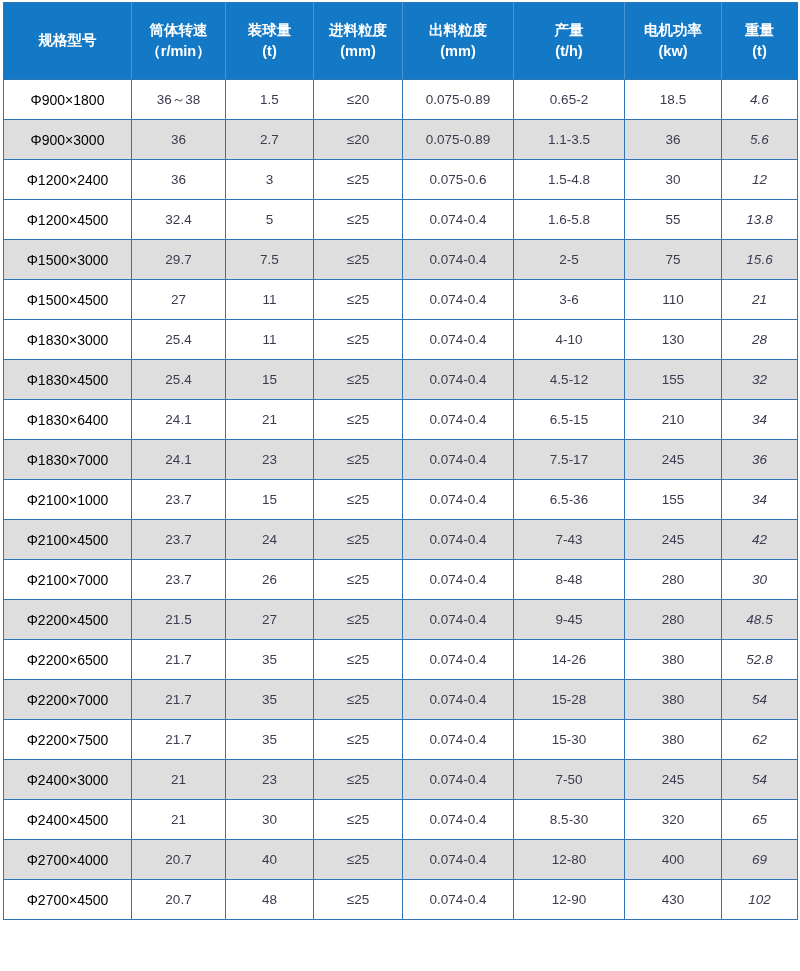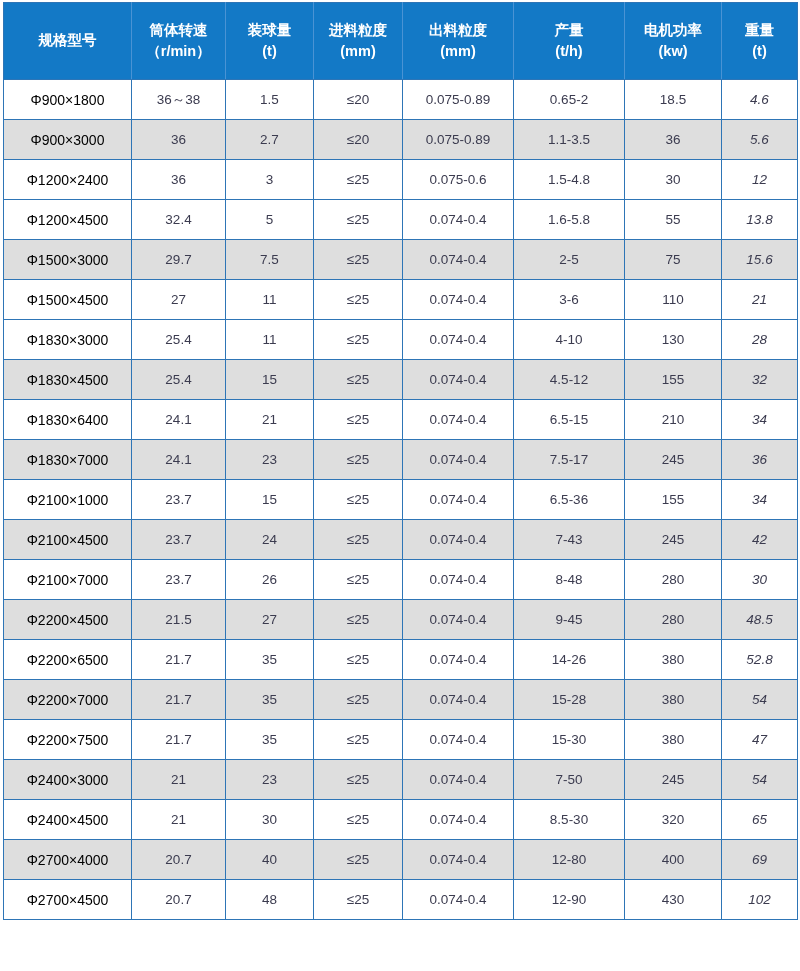--- a/index.html
+++ b/index.html
@@ -283,21 +283,21 @@
           <td>54</td>
         </tr>
         <tr class="row-odd">
           <td class="model-cell">Φ2200×7500</td>
           <td>21.7</td>
           <td>35</td>
           <td>≤25</td>
           <td>0.074-0.4</td>
           <td>15-30</td>
           <td>380</td>
-          <td>47</td>
+          <td>62</td>
         </tr>
         <tr class="row-even">
           <td class="model-cell">Φ2400×3000</td>
           <td>21</td>
           <td>23</td>
           <td>≤25</td>
           <td>0.074-0.4</td>
           <td>7-50</td>
           <td>245</td>
           <td>54</td>

